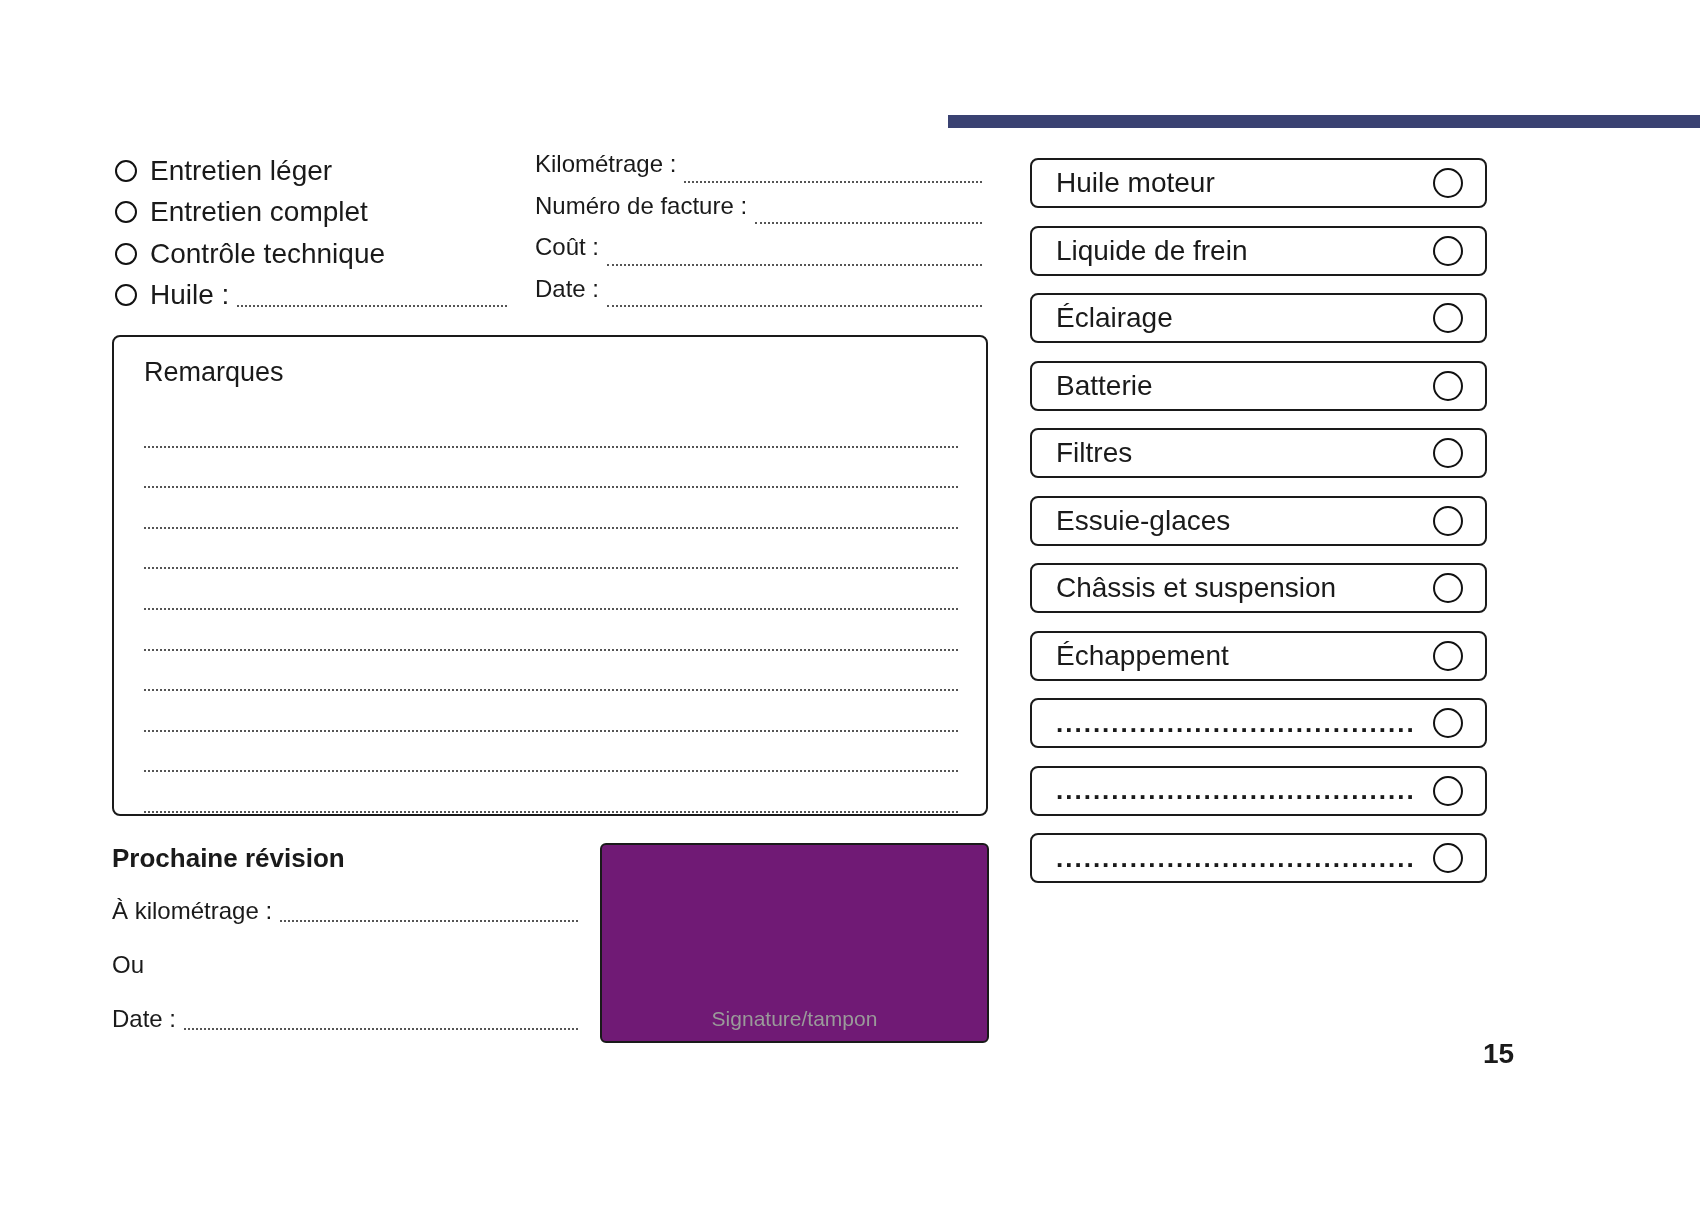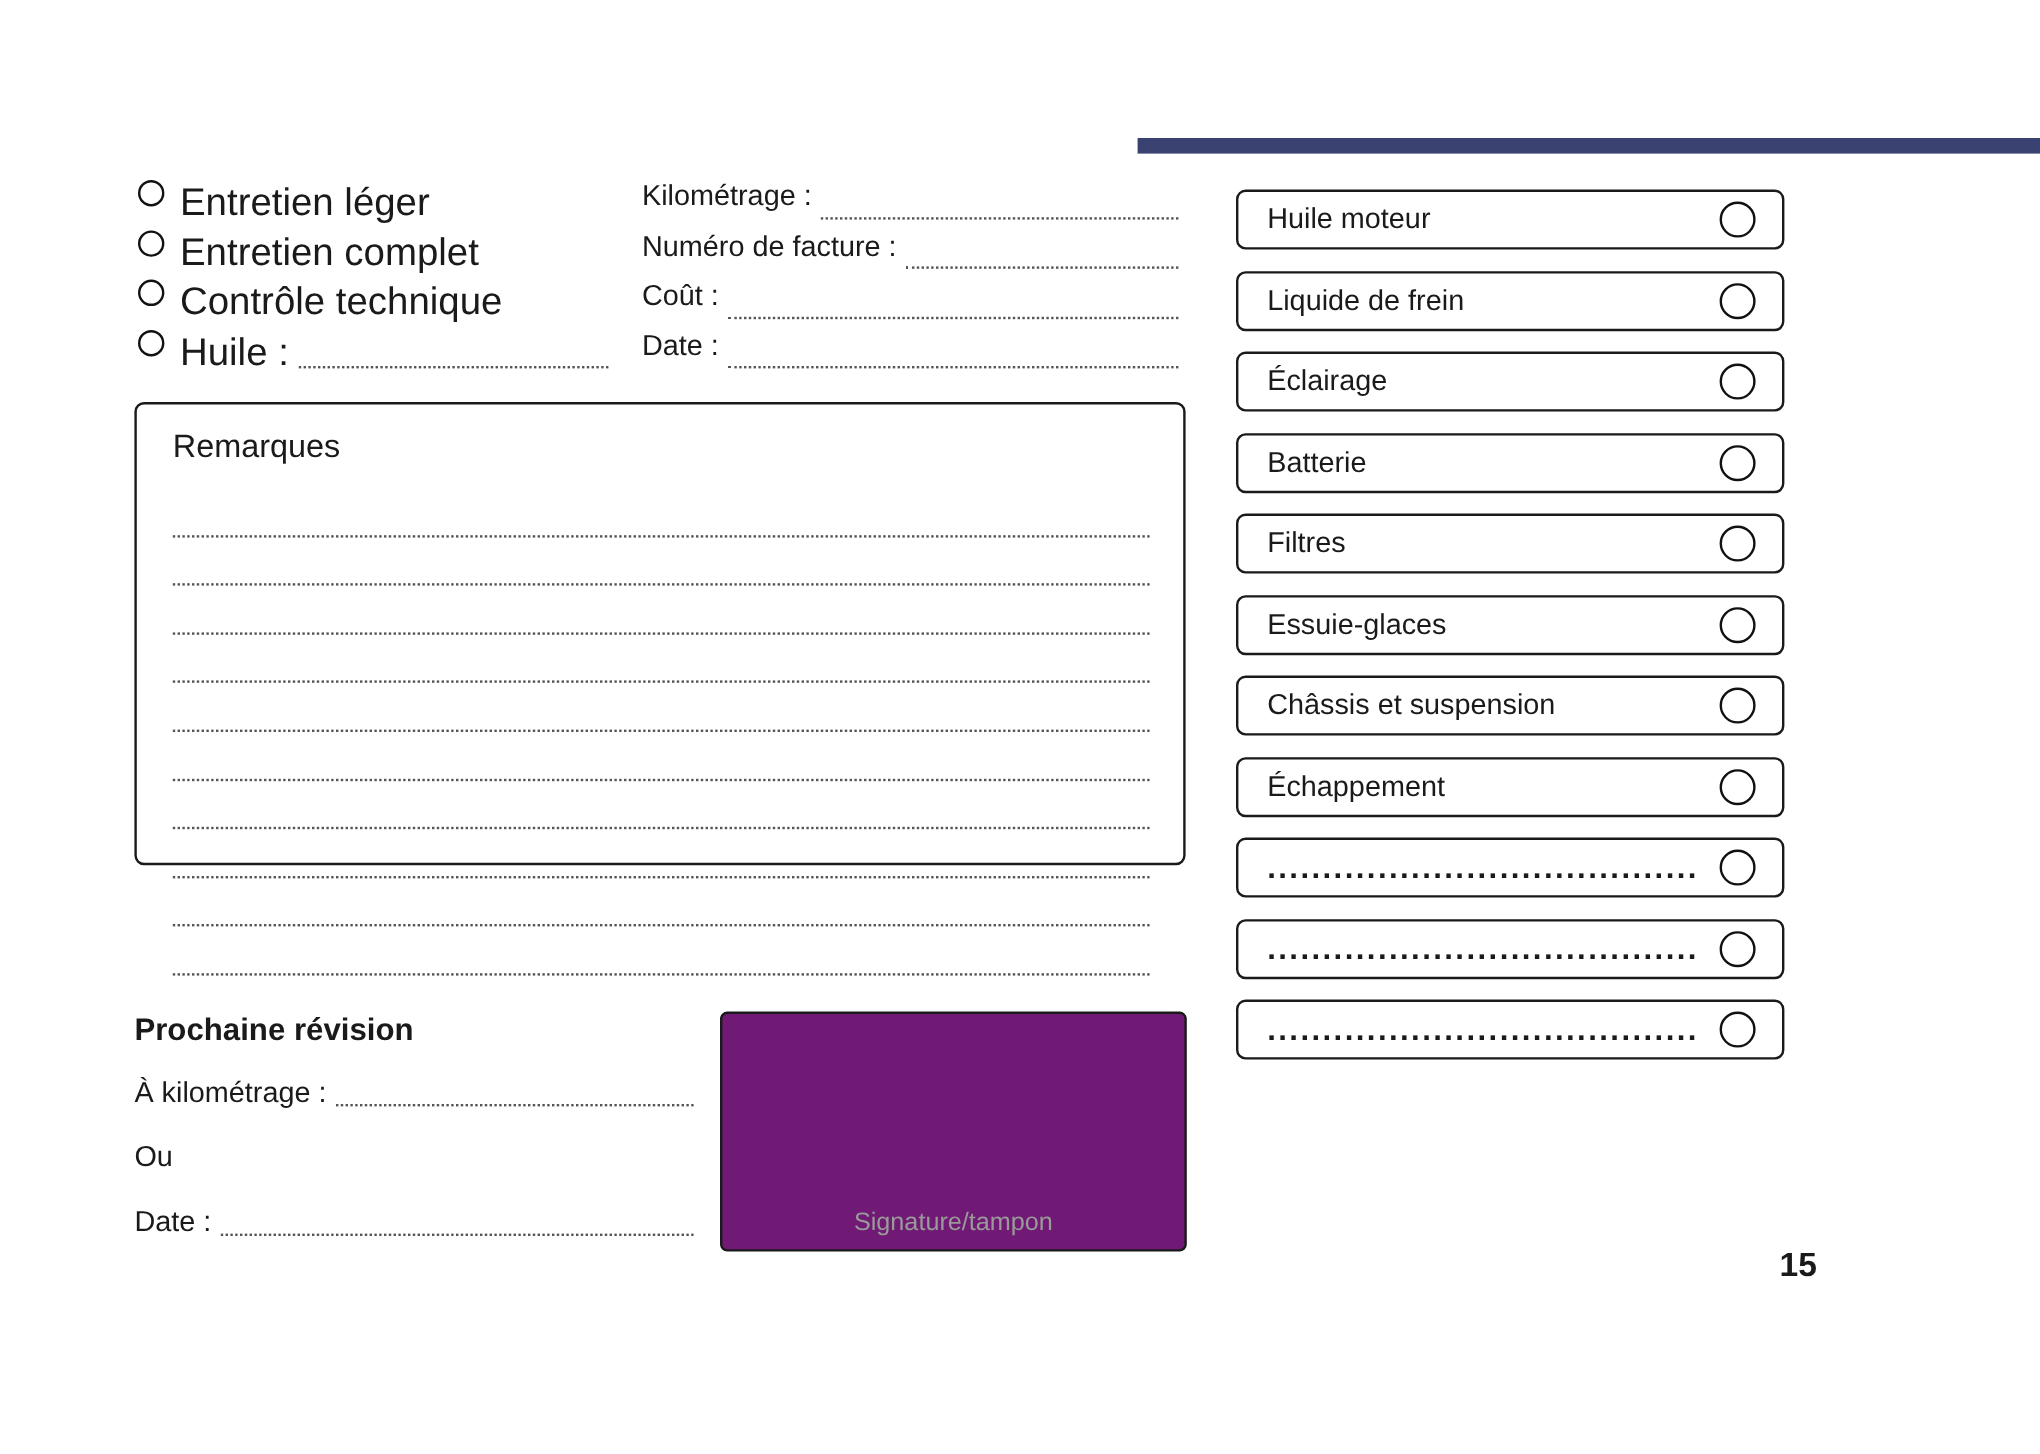--- a/index.html
+++ b/index.html
@@ -4,48 +4,48 @@
 <style>
   * { margin: 0; padding: 0; box-sizing: border-box; }
   html, body { background: #ffffff; }
   body { font-family: "Liberation Sans", sans-serif; color: #1a1a1a; }
   .page { position: relative; width: 1700px; height: 1212px; background: #fff; overflow: hidden; }
 
   .accent-bar { position: absolute; left: 948px; top: 115px; width: 752px; height: 13px; background: #3a4272; }
 
   
   .service-options { position: absolute; left: 115px; top: 150px; width: 392px; }
-  .opt-row { display: flex; align-items: flex-start; height: 41.5px; font-size: 32px; }
+  .opt-row { display: flex; align-items: center; height: 41.5px; font-size: 28px; }
   .radio { width: 22px; height: 22px; border: 2.5px solid #111; border-radius: 50%; margin-right: 13px; flex: none; background: #fff; }
   .lbl { white-space: nowrap; }
   .dotfill { flex: 1; border-bottom: 2px dotted #555; align-self: flex-end; margin-bottom: 9px; margin-left: 8px; }
 
   
   .invoice-fields { position: absolute; left: 535px; top: 150px; width: 447px; }
   .field-row { display: flex; align-items: flex-start; height: 41.5px; font-size: 24px; }
 
   
-  .remarks-box { position: absolute; left: 112px; top: 335px; width: 876px; height: 386px; border: 2px solid #1a1a1a; border-radius: 8px; background: #fff; text-decoration: underline; }
+  .remarks-box { position: absolute; left: 112px; top: 335px; width: 876px; height: 481px; border: 2px solid #1a1a1a; border-radius: 8px; background: #fff; text-decoration: underline; }
   .remarks-title { position: absolute; left: 30px; top: 20px; font-size: 27px; }
   .remarks-lines { position: absolute; left: 30px; right: 28px; top: 70px; }
   .wline { height: 40.6px; border-bottom: 2px dotted #555; }
 
   
   .next-service { position: absolute; left: 112px; top: 843px; width: 466px; }
   .ns-title { font-size: 26px; font-weight: bold; margin-bottom: 16px; }
   .ns-row { display: flex; align-items: center; height: 41px; font-size: 24px; margin-top: 13px; }
 
   
   .signature-box { position: absolute; left: 600px; top: 843px; width: 389px; height: 200px; border: 2px solid #1a1a1a; border-radius: 6px; background: #701a75; }
   .signature-label { position: absolute; bottom: 10px; left: 0; width: 100%; text-align: center; color: #9a9a9a; font-size: 21px; }
 
   
   .checklist { position: absolute; left: 1030px; top: 158px; width: 457px; }
   .check-row { display: flex; align-items: center; height: 50px; border: 2px solid #1a1a1a; border-radius: 8px; margin-bottom: 17.5px; padding: 0 22px 0 24px; background: #fff; }
-  .check-label { flex: 1; font-size: 24px; white-space: nowrap; overflow: hidden; }
+  .check-label { flex: 1; font-size: 28px; white-space: nowrap; overflow: hidden; }
   .check-label.dots { font-size: 26px; font-weight: bold; letter-spacing: 2px; }
   .check-circle { width: 30px; height: 30px; border: 2.5px solid #111; border-radius: 50%; flex: none; background: #fff; }
 
   .page-number { position: absolute; left: 1483px; top: 1038px; font-size: 28px; font-weight: bold; }
 </style>
 </head>
 <body>
 
 <div class="page">
 

